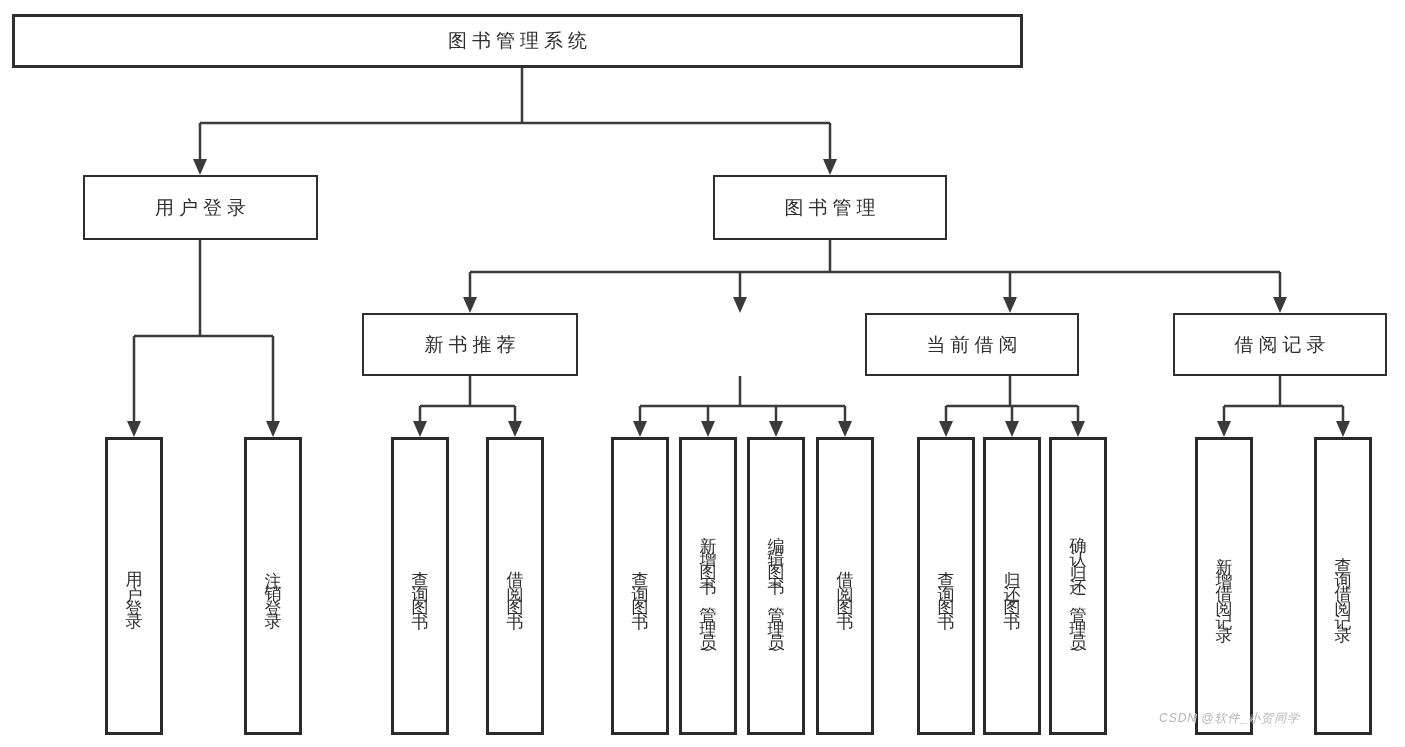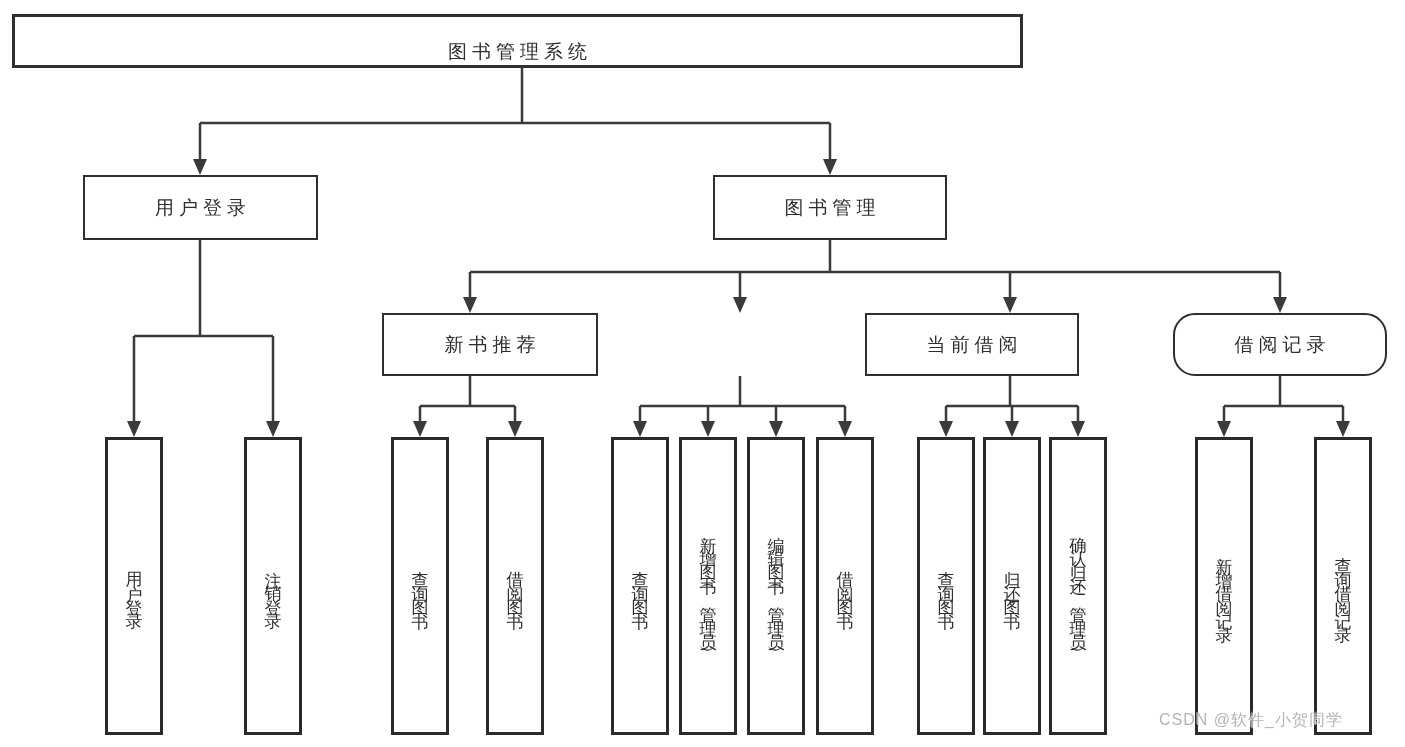--- a/index.html
+++ b/index.html
@@ -20,41 +20,42 @@
     z-index:2;
     color:#2e2e2e;
   }
   .h-box{
     border:2px solid #2f2f2f;
     font-size:19px;
     letter-spacing:5px;
     text-indent:5px; 
     white-space:nowrap;
   }
-  .root-box{border-width:3px;align-items:flex-end;}
+  .root-box{border-width:3px;}
   .v-box{
     border:3px solid #2a2a2a;
     font-size:17px;
   }
   .v-label{
     writing-mode:vertical-rl;
     text-orientation:mixed;
     letter-spacing:14px;
     line-height:1;
     white-space:nowrap;
   }
   #watermark{
     position:absolute;
     left:1159px;top:710px;
     z-index:3;
-    font-size:16px;
+    font-size:12px;
     color:#b4b4b4;
     letter-spacing:1px;
     white-space:nowrap;
     text-shadow:1px 1px 0 rgba(255,255,255,0.85), -1px -1px 0 rgba(255,255,255,0.4);
+    font-style:italic;
   }
 </style>
 </head>
 <body>
 
 <div id="canvas">
 
   <svg id="connectors" viewBox="0 0 1405 747" xmlns="http://www.w3.org/2000/svg">
     <g stroke="#3a3a3a" stroke-width="2.5" fill="none">
       <path d="M522 68 V123 M200 123 H830 M200 123 V161 M830 123 V161"></path>
@@ -92,27 +93,27 @@
     <span>图书管理系统</span>
   </div>
 
   <div class="box h-box" style="left:83px;top:175px;width:235px;height:65px;">
     <span>用户登录</span>
   </div>
   <div class="box h-box" style="left:713px;top:175px;width:234px;height:65px;">
     <span>图书管理</span>
   </div>
 
-  <div class="box h-box" style="left:362px;top:313px;width:216px;height:63px;margin-left:20px;">
+  <div class="box h-box" style="left:362px;top:313px;width:216px;height:63px;">
     <span>新书推荐</span>
   </div>
   <div class="box h-box" style="left:865px;top:313px;width:214px;height:63px;">
     <span>当前借阅</span>
   </div>
-  <div class="box h-box" style="left:1173px;top:313px;width:214px;height:63px;border-radius:22px;">
+  <div class="box h-box" style="left:1173px;top:313px;width:214px;height:63px;">
     <span>借阅记录</span>
   </div>
 
   <div class="box v-box" style="left:105px;top:437px;width:58px;height:298px;">
     <span class="v-label">用户登录</span>
   </div>
   <div class="box v-box" style="left:244px;top:437px;width:58px;height:298px;">
     <span class="v-label">注销登录</span>
   </div>
 

